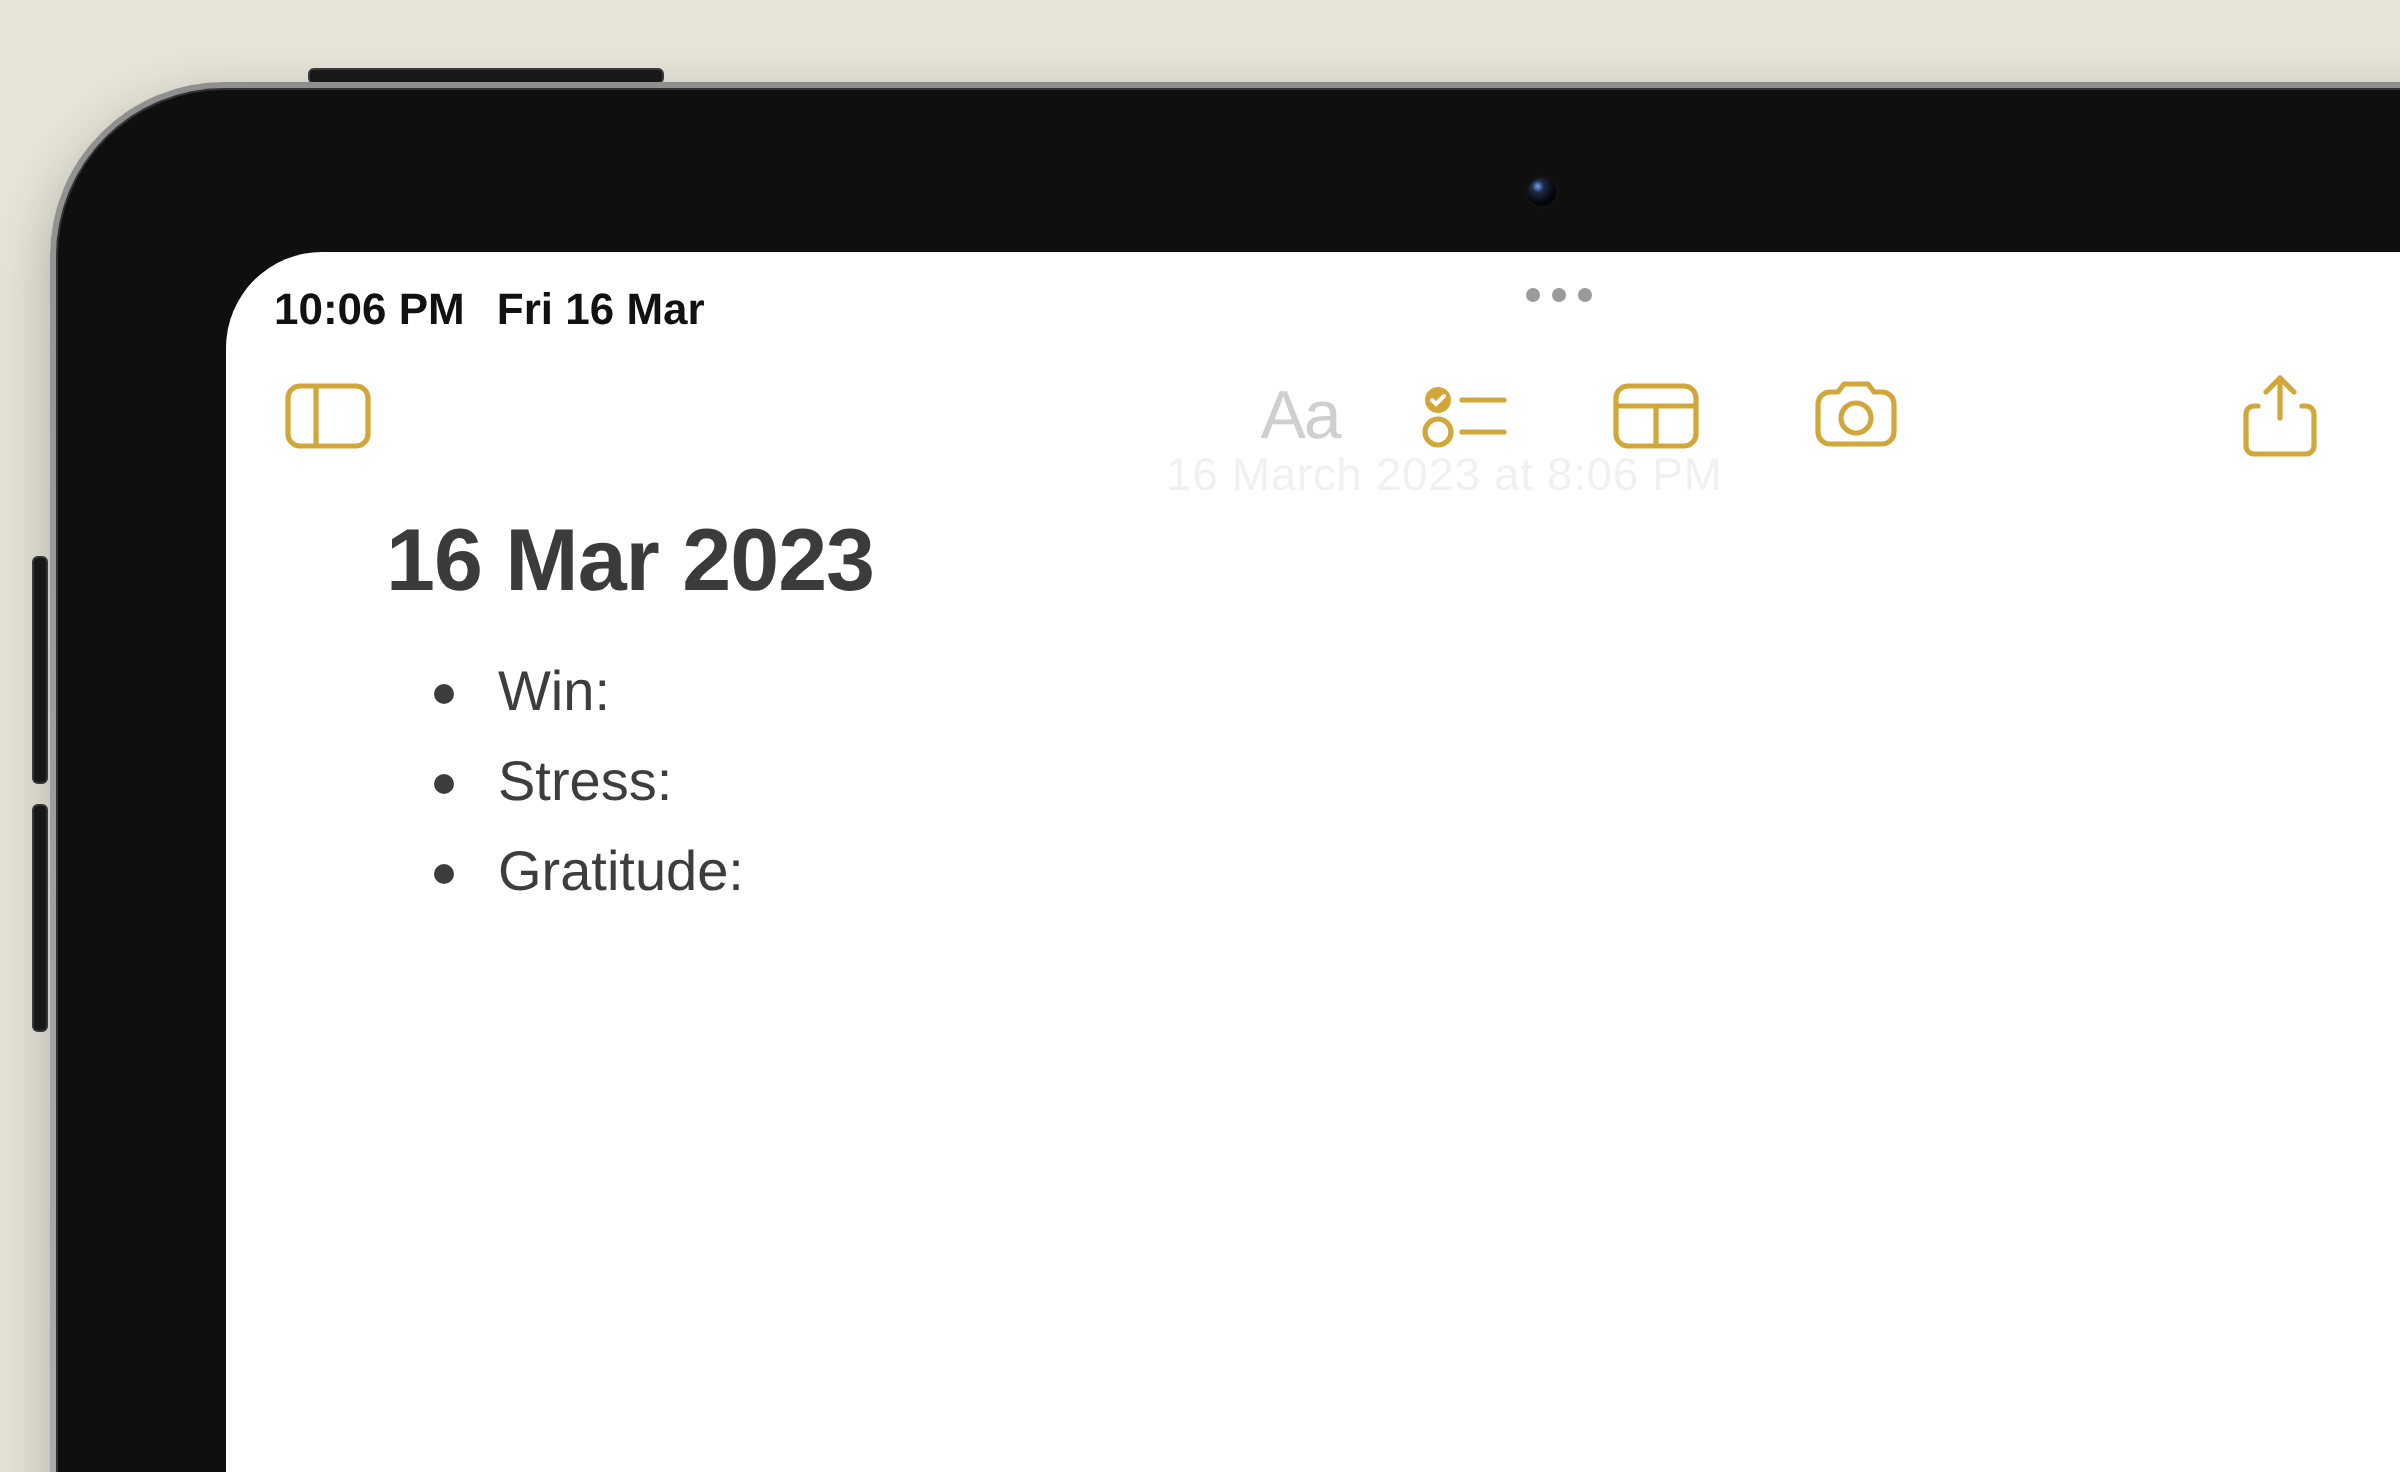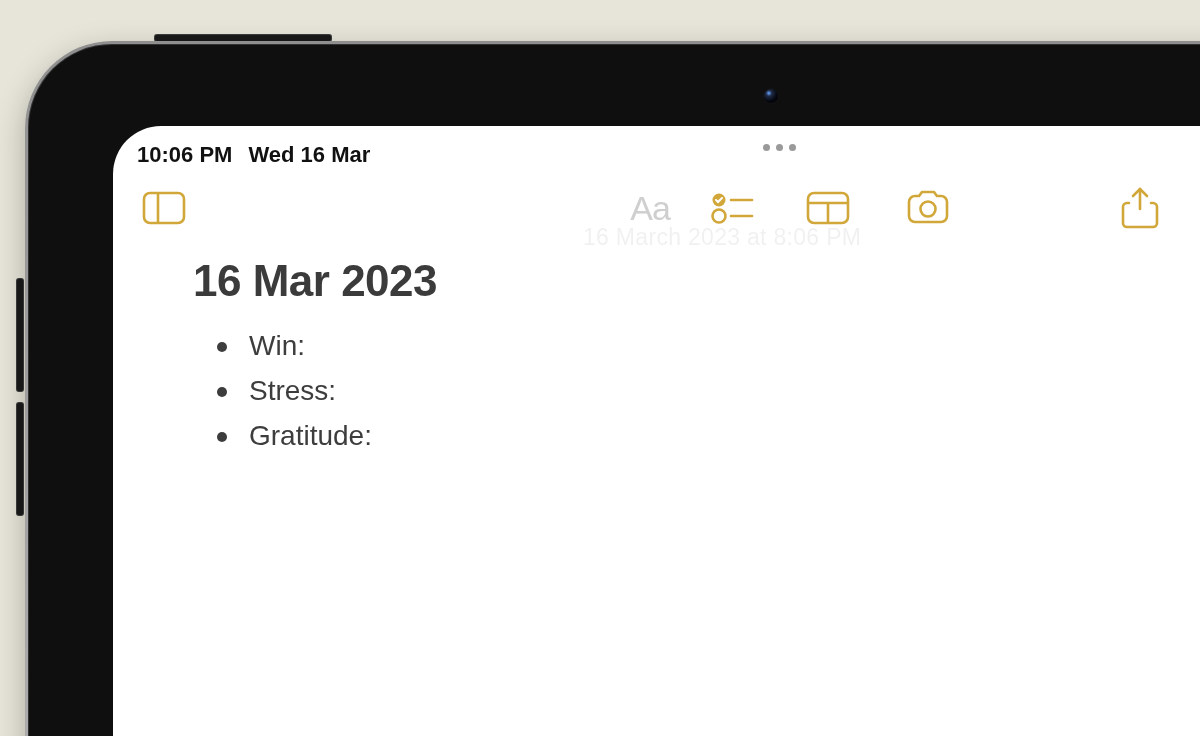--- a/index.html
+++ b/index.html
@@ -202,21 +202,21 @@
 <div class="btn-side two"></div>
 
 <div class="device-outline"></div>
 <div class="device"></div>
 <div class="camera"></div>
 
 <div class="screen">
 
   <div class="status">
     <span class="time">10:06 PM</span>
-    <span class="date">Wed 16 Mar</span>
+    <span class="date">Fri 16 Mar</span>
   </div>
 
   <div class="ellipsis">
     <span class="dot"></span>
     <span class="dot"></span>
     <span class="dot"></span>
   </div>
 
   <div class="toolbar">
 

